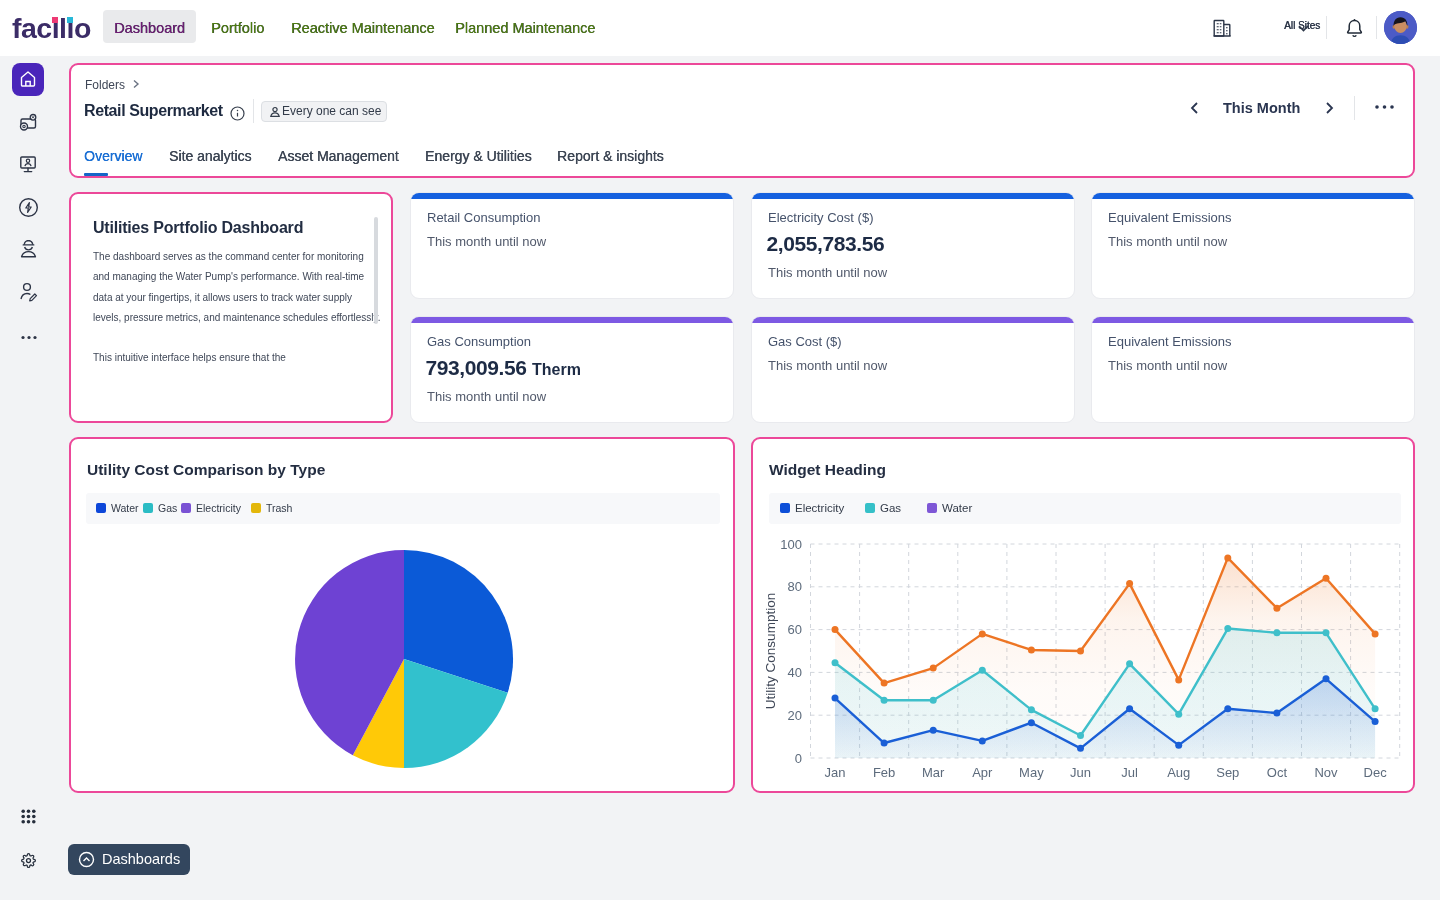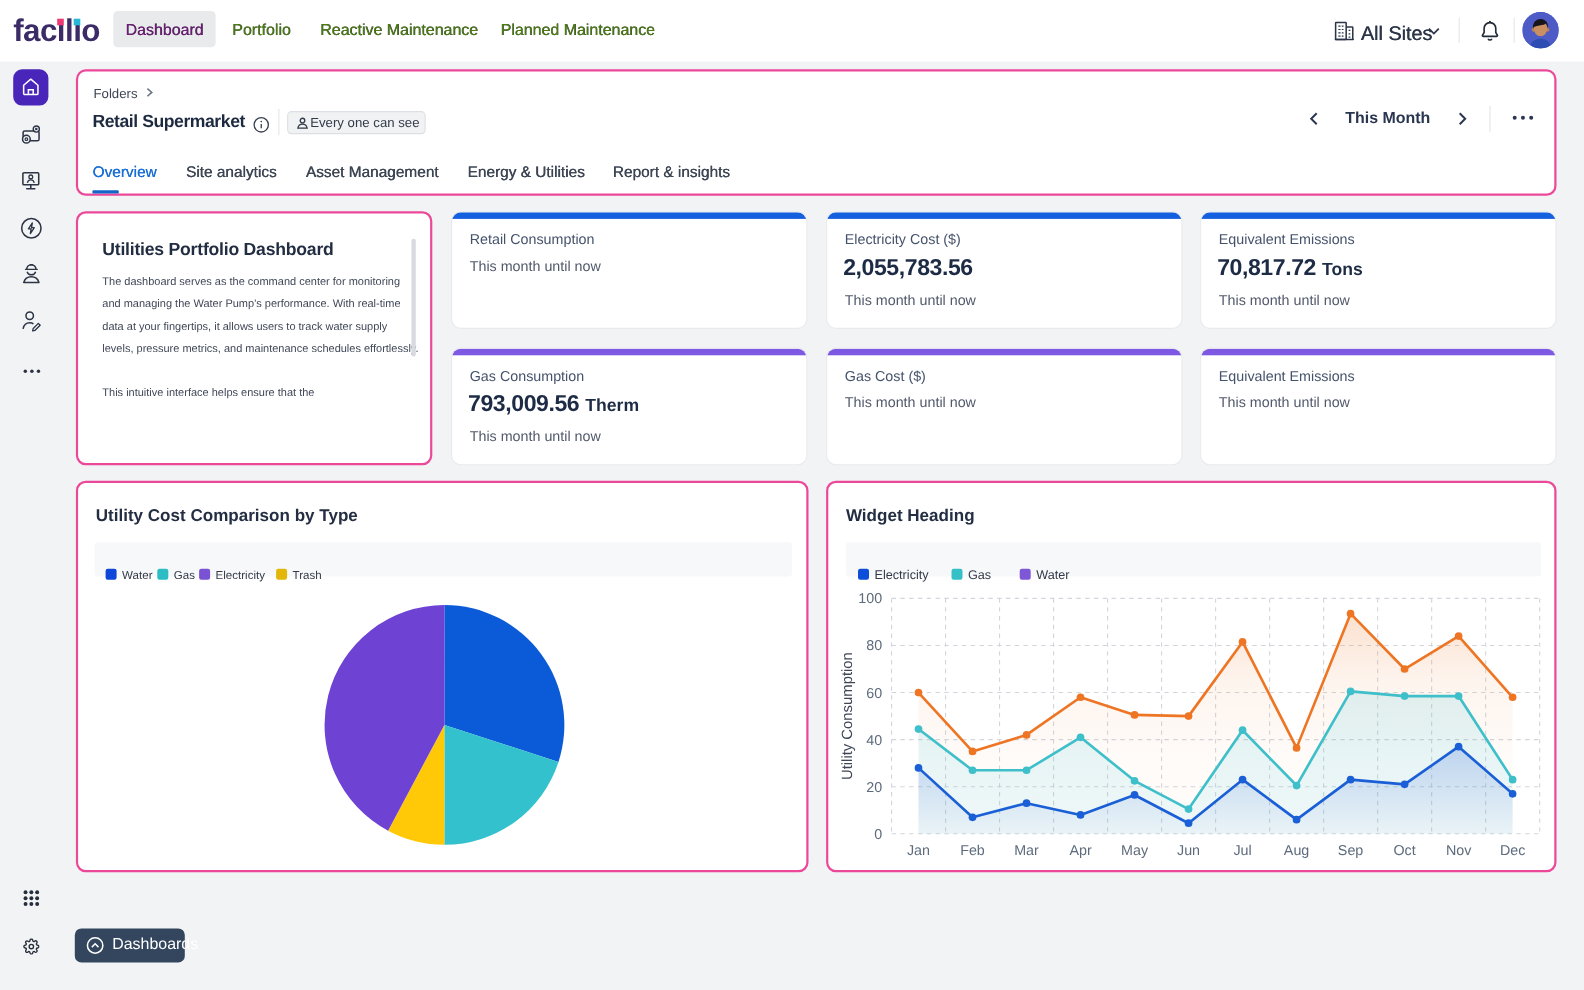--- a/index.html
+++ b/index.html
@@ -5,21 +5,21 @@
 * { margin:0; padding:0; box-sizing:border-box; }
 html,body { width:1440px; height:900px; overflow:hidden; }
 body { font-family:"Liberation Sans", sans-serif; background:#f2f3f5; position:relative; }
 .abs { position:absolute; }
 
 .topbar { position:absolute; left:0; top:0; width:1440px; height:56px; background:#ffffff; }
 .logo { position:absolute; left:12px; top:12px; font-size:28.5px; font-weight:bold; letter-spacing:-0.5px; color:#3b2c67; }
 .logo .dot1, .logo .dot2 { position:absolute; width:6px; height:6px; top:5px; }
 .navitem { position:absolute; top:10px; height:33px; line-height:36px; font-size:14.5px; color:#4d7c0f; font-weight:400; text-shadow:0.4px 0 0 #39414f; }
 .navactive { background:#e9eaec; border-radius:4px; padding:0 11px; color:#701a75; }
-.alltext { position:absolute; font-size:18px; color:#2c3648; font-weight:400; text-shadow:0.4px 0 0 #2c3648; }
+.alltext { position:absolute; font-size:10px; color:#2c3648; font-weight:400; text-shadow:0.4px 0 0 #2c3648;margin-left:47px; }
 .vdiv { position:absolute; width:1px; background:#e3e5e8; }
 .avatar { position:absolute; left:1384px; top:11px; width:33px; height:33px; border-radius:50%; overflow:hidden; background:#4c5bc6; }
 
 .homebtn { position:absolute; left:12px; top:63px; width:32px; height:33px; background:#4a25ba; border-radius:8px; }
 .sideicon { position:absolute; left:18px; }
 
 .card { position:absolute; background:#fff; border:2px solid #ec4899; border-radius:9px; }
 
 .crumb { position:absolute; left:85px; top:78px; font-size:12px; color:#3e4656; }
 .title { position:absolute; left:84px; top:102px; font-size:16px; letter-spacing:-0.4px; font-weight:bold; color:#1e2a40; }
@@ -37,24 +37,24 @@
 .kpi .s { margin:9px 0 0 16px; font-size:13px; color:#51596b; }
 .bblue { background:#1560df; }
 .bpurple { background:#7d59e3; }
 
 .tc-title { position:absolute; left:22px; top:25px; font-size:16px; letter-spacing:-0.2px; font-weight:bold; color:#222d42; }
 .tc-body { position:absolute; left:22px; top:53px; width:290px; font-size:10px; line-height:20.3px; color:#3f4757; }
 .tc-scroll { position:absolute; right:13px; top:23px; width:4px; height:107px; background:#d7dade; border-radius:2px; }
 
 .cc-title { position:absolute; left:16px; top:22px; font-size:15.5px; font-weight:bold; color:#242e42; }
 .legendstrip { position:absolute; background:#f7f8fa; border-radius:3px; }
-.leg { position:absolute; top:24px; font-size:12px; color:#333b49; white-space:nowrap; }
+.leg { position:absolute; top:9px; font-size:12px; color:#333b49; white-space:nowrap; }
 .leg i { display:inline-block; width:10px; height:10px; border-radius:2px; margin-right:5px; vertical-align:-1px; }
 
-.dashbtn { position:absolute; left:68px; top:844px; width:100px; height:31px; background:#33465e; border-radius:6px; color:#fff; font-size:14.5px; line-height:31px; padding-left:34px; }
+.dashbtn { position:absolute; left:68px; top:844px; width:122px; height:31px; background:#33465e; border-radius:6px; color:#fff; font-size:14.5px; line-height:31px; padding-left:34px; }
 </style>
 </head>
 <body>
 
 <div class="topbar">
   <div class="logo">facılıo<span class="dot1" style="left:40px;background:#ee3a74;"></span><span class="dot2" style="left:55px;background:#27b8d8;"></span></div>
   <div class="navitem navactive" style="left:103px;">Dashboard</div>
   <div class="navitem" style="left:211px;">Portfolio</div>
   <div class="navitem" style="left:291px;">Reactive Maintenance</div>
   <div class="navitem" style="left:455px;">Planned Maintenance</div>
@@ -209,21 +209,20 @@
   </div>
 <div class="kpi" style="left:751px;top:192px;">
     <div class="bar bblue"></div>
     <div class="t">Electricity Cost ($)</div>
     <div class="v">2,055,783.56</div>
     <div class="s">This month until now</div>
   </div>
 <div class="kpi" style="left:1091px;top:192px;">
     <div class="bar bblue"></div>
     <div class="t">Equivalent Emissions</div>
-    <div class="v">70,817.72 <span class="u">Tons</span></div>
     <div class="s">This month until now</div>
   </div>
 <div class="kpi" style="left:410px;top:316px;">
     <div class="bar bpurple"></div>
     <div class="t">Gas Consumption</div>
     <div class="v">793,009.56 <span class="u">Therm</span></div>
     <div class="s">This month until now</div>
   </div>
 <div class="kpi" style="left:751px;top:316px;">
     <div class="bar bpurple"></div>

